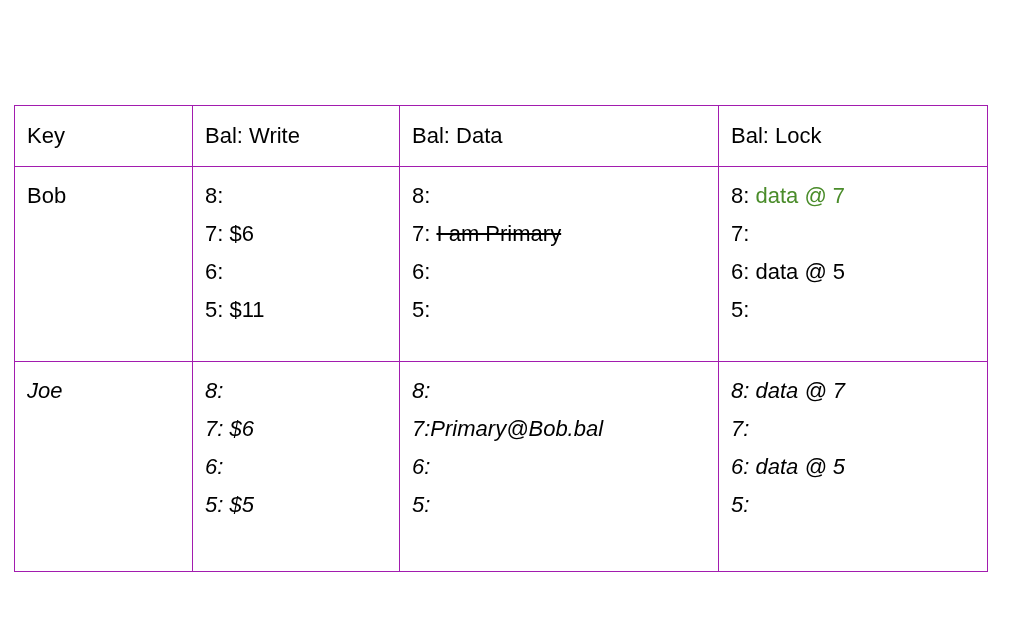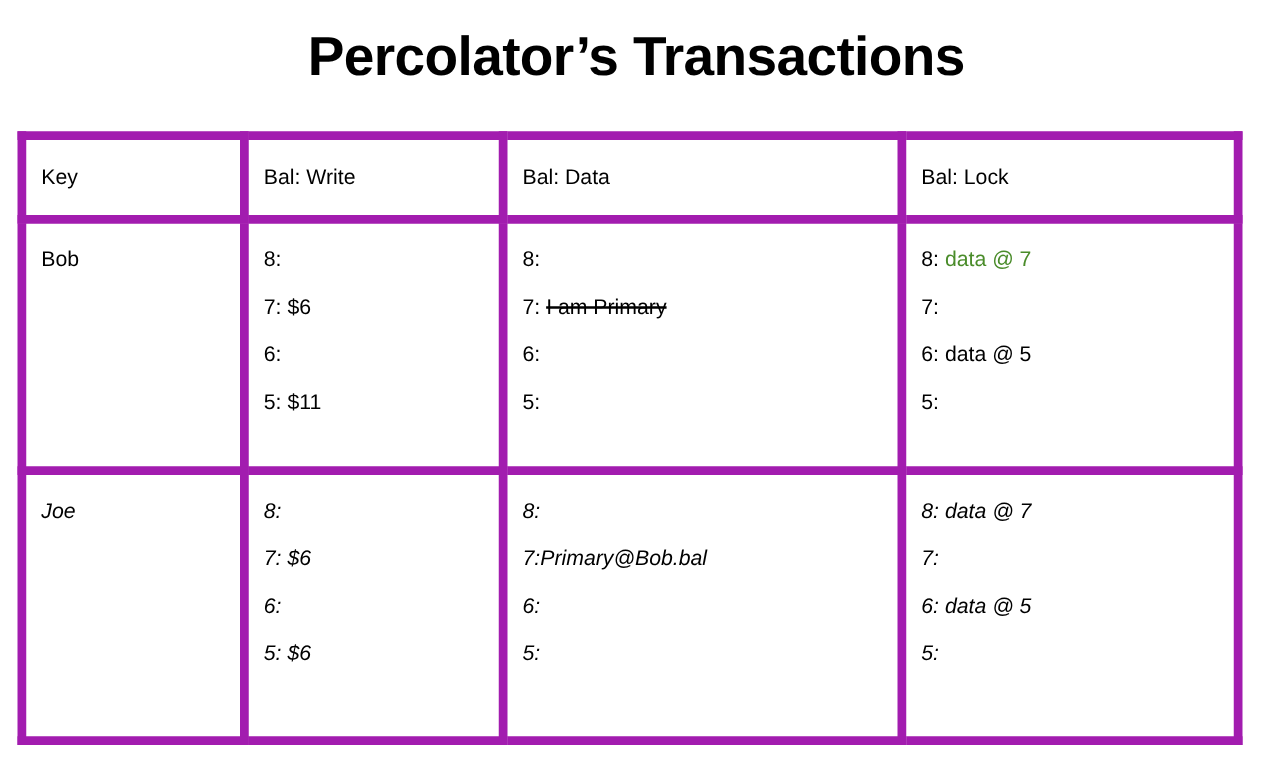--- a/index.html
+++ b/index.html
@@ -40,25 +40,25 @@
     width: 973px;
   }
   table.ptable {
     border-collapse: collapse;
     table-layout: fixed;
     width: 973px;
     background: #ffffff;
   }
   table.ptable td,
   table.ptable th {
-    border: 7px solid #a21caf;
+    border: 1px solid #a21caf;
     vertical-align: top;
     text-align: left;
     font-weight: normal;
-    font-size: 17px;
+    font-size: 22px;
     line-height: 38px;
     color: #000000;
     padding: 10px 0 10px 12px;
   }
   col.c-key    { width: 178px; }
   col.c-data   { width: 207px; }
   col.c-lock   { width: 319px; }
   col.c-write  { width: 269px; }
 
   tr.header-row td {
@@ -86,21 +86,20 @@
   }
   .green {
     color: #4a8c2a;
   }
 </style>
 </head>
 <body>
 
 <div class="slide">
 
-  <div class="slide-title">Percolator’s Transactions</div>
 
   <div class="table-wrap">
     <table class="ptable">
       <colgroup>
         <col class="c-key">
         <col class="c-data">
         <col class="c-lock">
         <col class="c-write">
       </colgroup>
       <tbody>
@@ -140,21 +139,21 @@
           </td>
         </tr>
 
         <tr class="data-row joe">
           <td>Joe</td>
           <td>
             <span class="cell-lines">
                 <span class="cell-line">8:</span>
                 <span class="cell-line">7: $6</span>
                 <span class="cell-line">6:</span>
-                <span class="cell-line">5: $6</span>
+                <span class="cell-line">5: $5</span>
               </span>
           </td>
           <td>
             <span class="cell-lines">
                 <span class="cell-line"><span>8:</span></span>
                 <span class="cell-line"><span>7:</span><span>Primary@Bob.bal</span></span>
                 <span class="cell-line"><span>6:</span></span>
                 <span class="cell-line"><span>5:</span></span>
               </span>
           </td>

